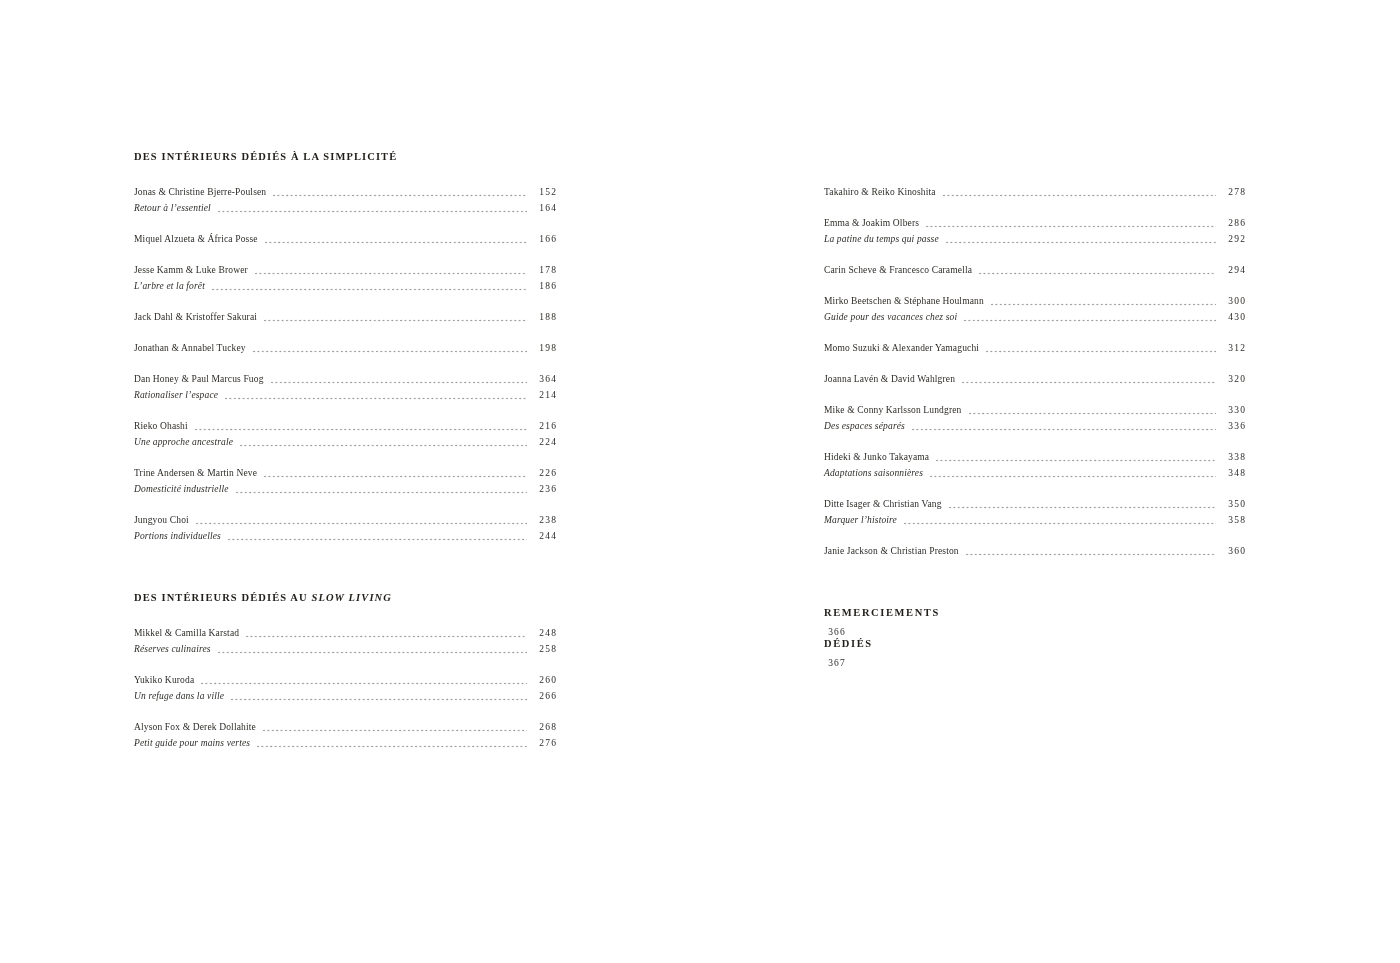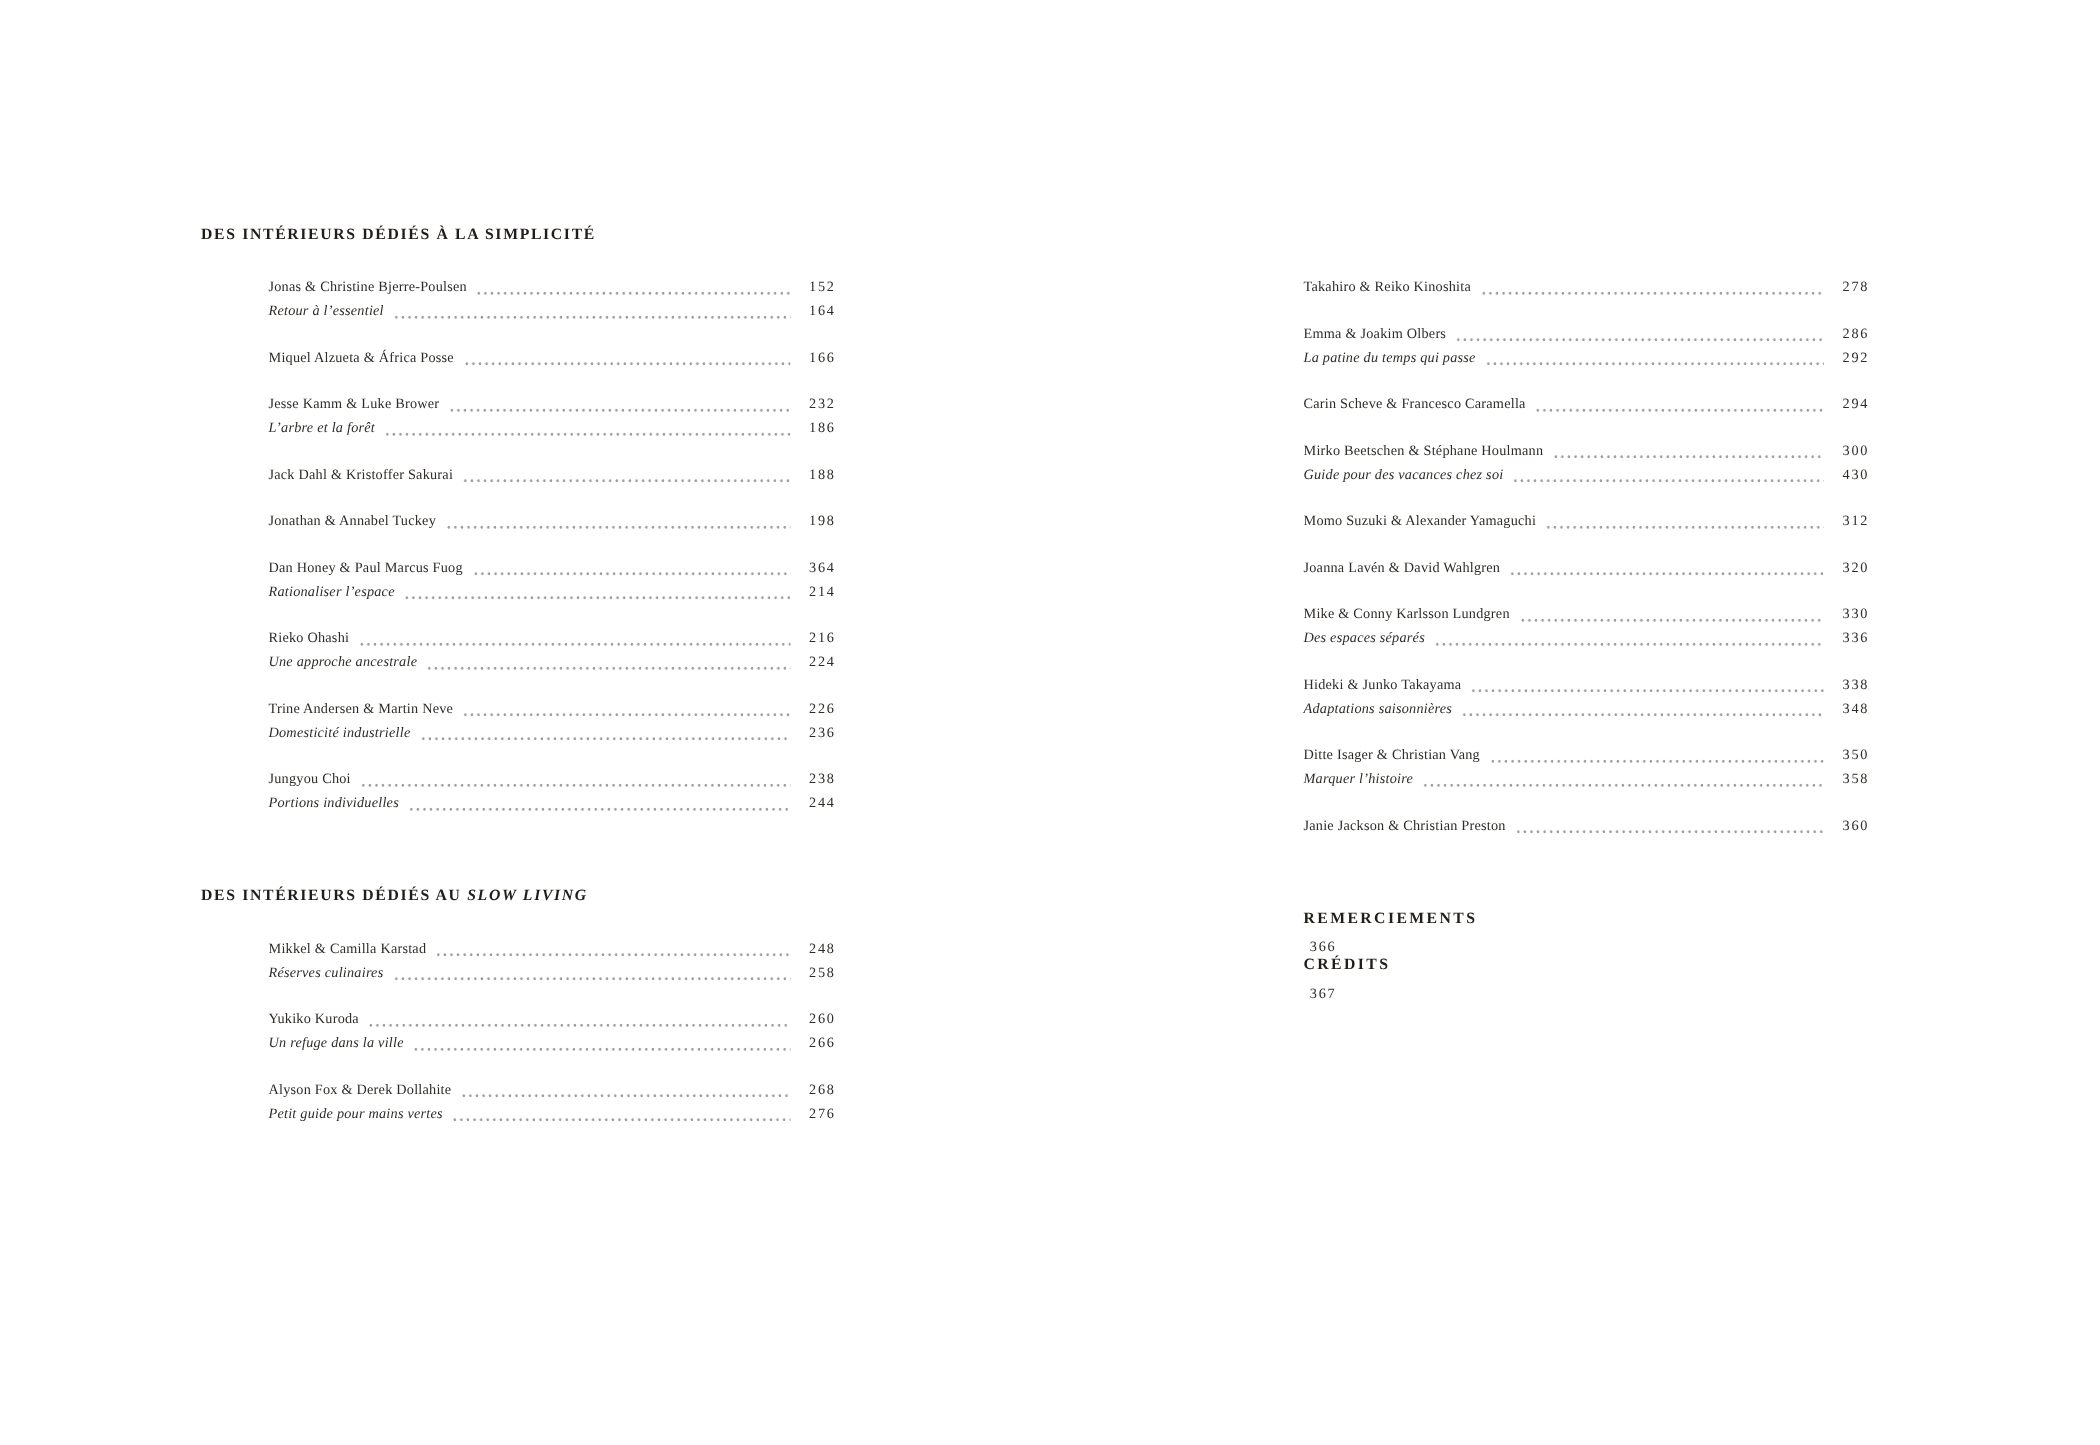--- a/index.html
+++ b/index.html
@@ -25,21 +25,20 @@
   .block + .heading-block { margin-top: 46px; }
   .heading-block .it { font-style: italic; }
 
   .group { margin-bottom: 15px; }
 
   .row {
     display: flex; align-items: baseline;
     height: 16px; line-height: 16px;
     font-size: 9.5px; letter-spacing: 0.15px;
     white-space: nowrap;
-    margin-left: 45px;
   }
   .row .name { flex: 0 0 auto; }
   .row .name.it { font-style: italic; }
 
   .leader {
     flex: 1 1 auto; height: 3px;
     align-self: flex-end; margin: 0 8px 3px 7px;
     background-image: radial-gradient(circle at 1.2px 1.5px, #9f9d99 0.8px, rgba(0,0,0,0) 1.05px);
     background-size: 4.4px 3px; background-repeat: repeat-x;
   }
@@ -80,21 +79,21 @@
         <div class="row">
           <span class="name">Miquel Alzueta &amp; África Posse</span>
           <span class="leader"></span>
           <span class="page-num">166</span>
         </div>
       </div>
       <div class="block group">
         <div class="row">
           <span class="name">Jesse Kamm &amp; Luke Brower</span>
           <span class="leader"></span>
-          <span class="page-num">232</span>
+          <span class="page-num">178</span>
         </div>
         <div class="row">
           <span class="name it">L’arbre et la forêt</span>
           <span class="leader"></span>
           <span class="page-num">186</span>
         </div>
       </div>
       <div class="block group">
         <div class="row">
           <span class="name">Jack Dahl &amp; Kristoffer Sakurai</span>
@@ -290,18 +289,18 @@
           <span class="leader"></span>
           <span class="page-num">360</span>
         </div>
       </div>
       <div class="row block heading-entry">
         <span class="name">REMERCIEMENTS</span>
         <span class="leader"></span>
         <span class="page-num">366</span>
       </div>
       <div class="row block heading-entry">
-        <span class="name">CRÉDITS</span>
+        <span class="name">DÉDIÉS</span>
         <span class="leader"></span>
         <span class="page-num">367</span>
       </div>
     </div>
 </div>
 
 </body></html>

